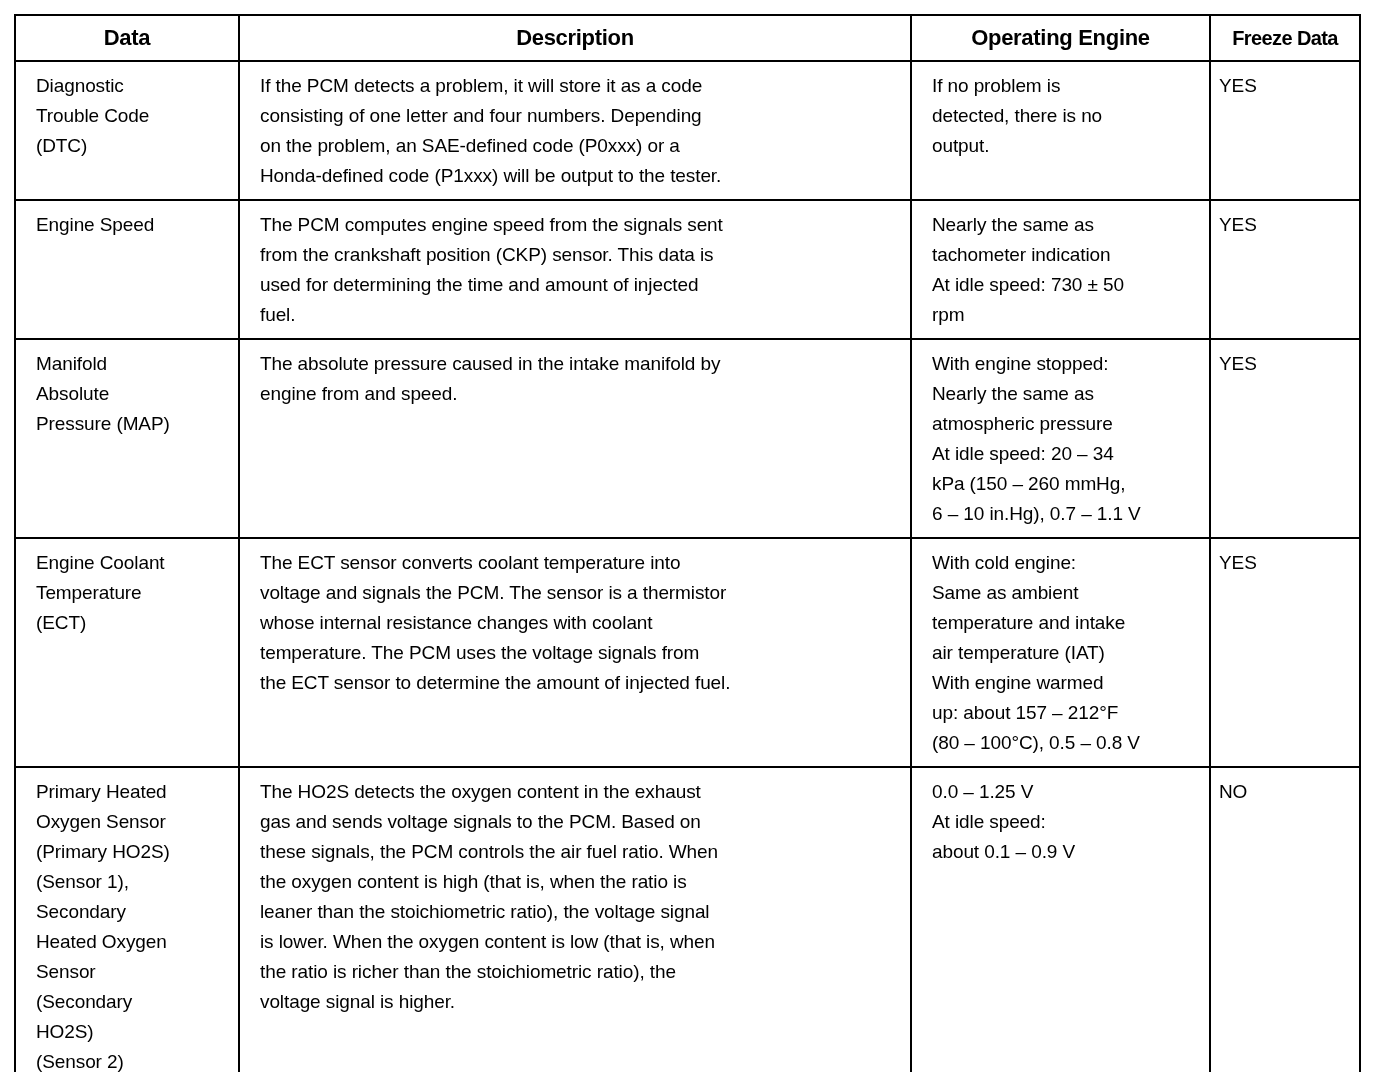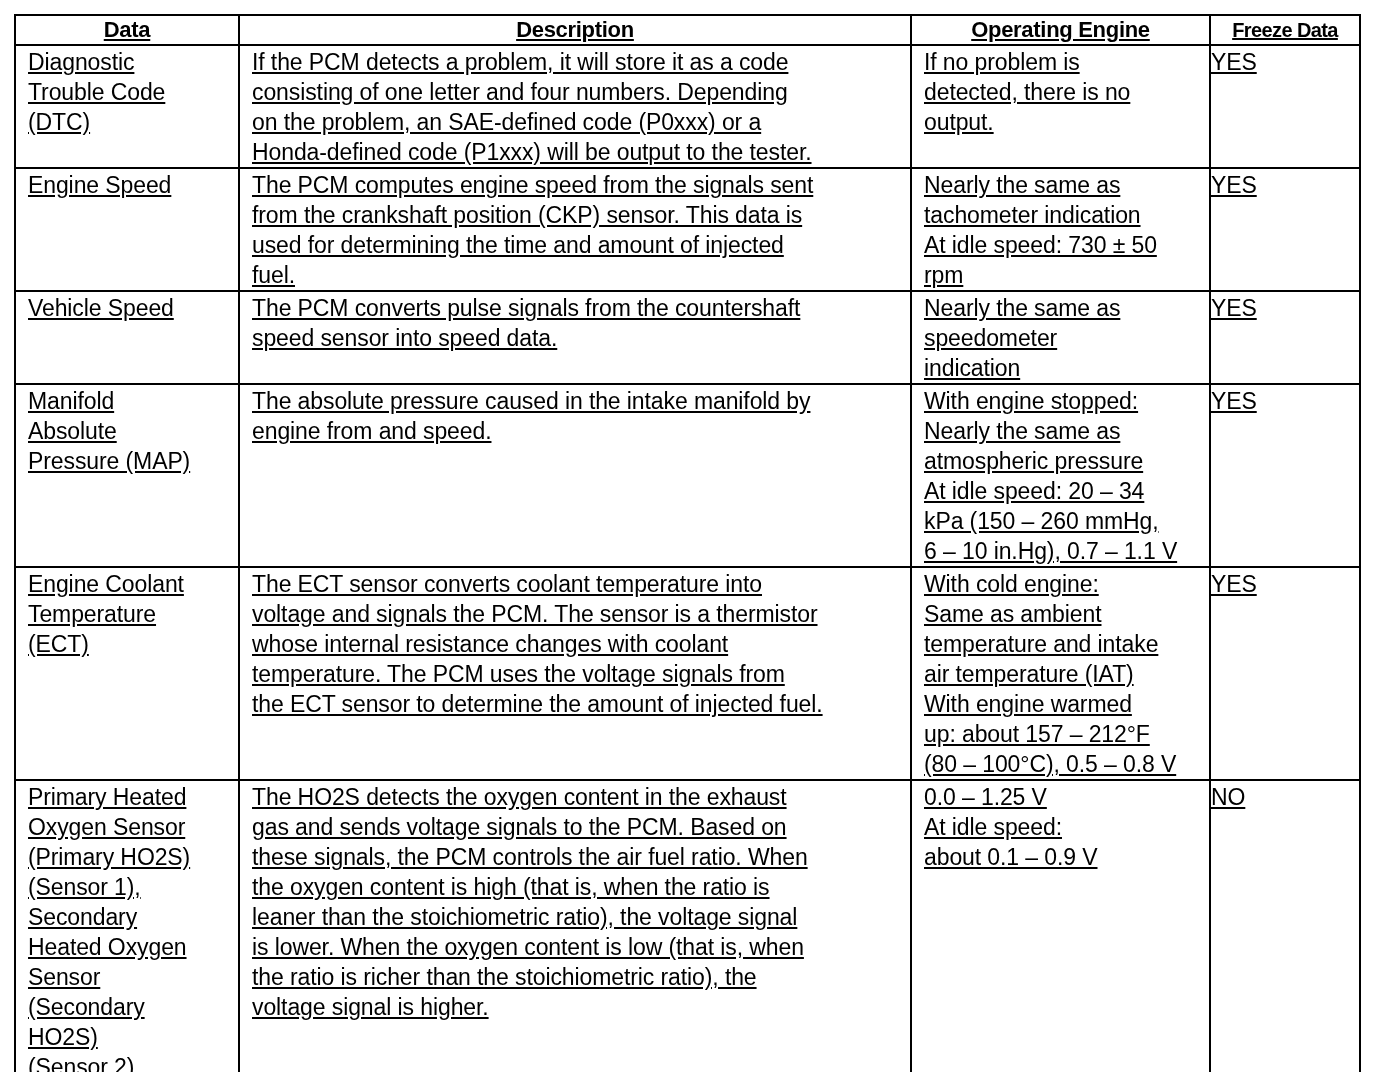--- a/index.html
+++ b/index.html
@@ -19,38 +19,37 @@
     position: absolute;
     left: 14px;
     top: 14px;
     border-collapse: collapse;
     table-layout: fixed;
     width: 1345px;
   }
   table.spec th, table.spec td {
     border: 2px solid #000000;
     vertical-align: top;
-    padding: 0;
-    text-decoration: underline;
+    padding: 8px;
   }
   table.spec th {
     height: 28px;
     font-weight: bold;
     font-size: 22px;
     line-height: 28px;
     text-align: center;
     letter-spacing: -0.3px;
   }
   table.spec th.freeze-h {
     font-size: 20px;
     letter-spacing: -0.6px;
     margin-left: 20px;
   }
   table.spec td {
-    font-size: 23px;
+    font-size: 19px;
     line-height: 30px;
     letter-spacing: -0.1px;
   }
   td .cell {
     padding: 1px 6px 0 12px;
     white-space: pre-line;
   }
   td.freeze .cell {
     padding-left: 0;
     padding-right: 0;
@@ -119,37 +118,20 @@
       <td>
           <div class="cell">Nearly the same as
 tachometer indication
 At idle speed: 730 ± 50
 rpm</div>
         </td>
       <td class="freeze">
           <div class="cell">YES</div>
         </td>
     </tr>
-    <tr class="r2">
-      <td>
-          <div class="cell">Vehicle Speed</div>
-        </td>
-      <td>
-          <div class="cell">The PCM converts pulse signals from the countershaft
-speed sensor into speed data.</div>
-        </td>
-      <td>
-          <div class="cell">Nearly the same as
-speedometer
-indication</div>
-        </td>
-      <td class="freeze">
-          <div class="cell">YES</div>
-        </td>
-    </tr>
     <tr class="r3">
       <td>
           <div class="cell">Manifold
 Absolute
 Pressure (MAP)</div>
         </td>
       <td>
           <div class="cell">The absolute pressure caused in the intake manifold by
 engine from and speed.</div>
         </td>

